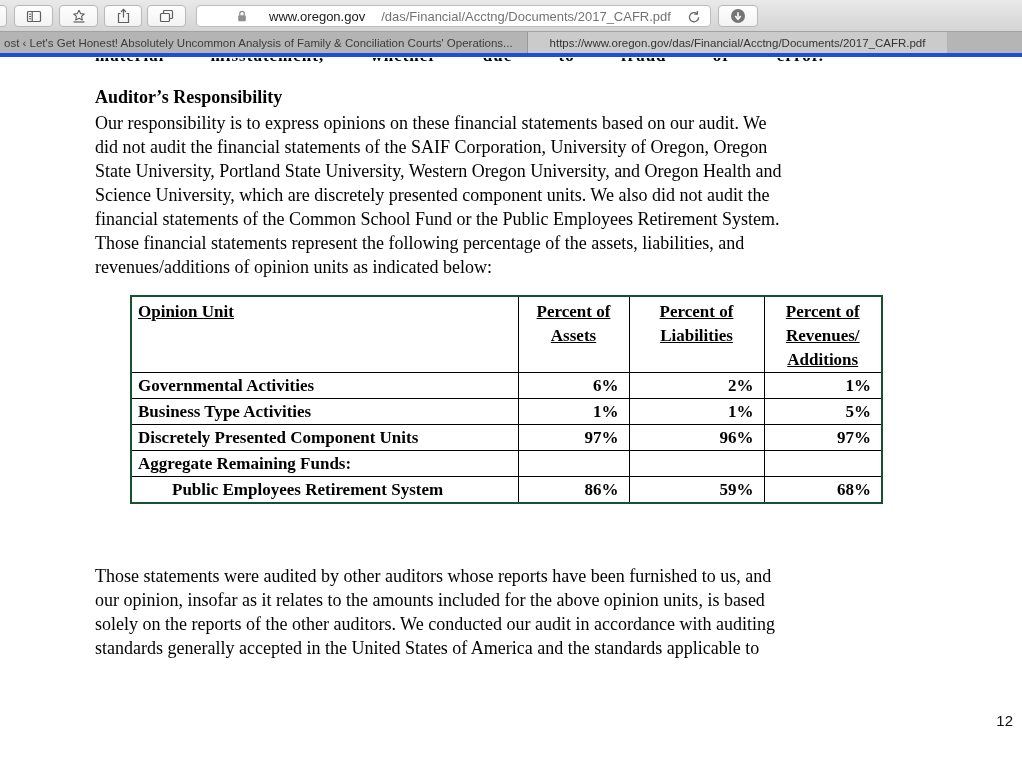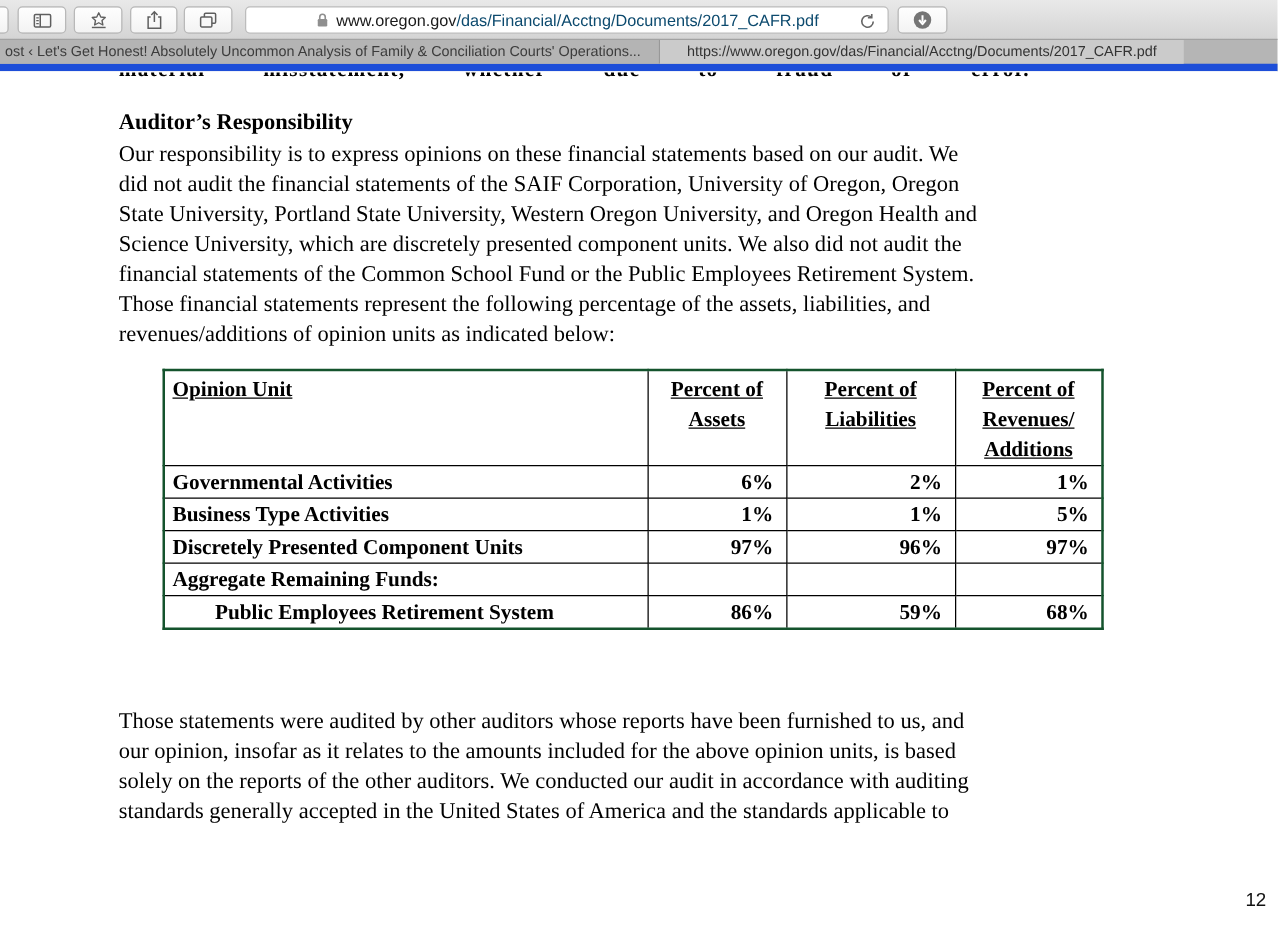--- a/index.html
+++ b/index.html
@@ -27,36 +27,36 @@
   .btn-sidebar { left:14px;  width:39px; }
   .btn-star    { left:59px;  width:39px; }
   .btn-share   { left:104px; width:38px; }
   .btn-tabs    { left:147px; width:39px; }
   .btn-download{ left:718px; width:40px; }
 
   .urlfield {
     position: absolute; top:5px; left:196px; width:515px; height:22px;
     background:#ffffff; border:1px solid #bcbcbc; border-radius:4px;
     display:flex; align-items:center; justify-content:center;
-    font-size:13px; color:#000; white-space:nowrap;
+    font-size:13px; color:#000; white-space:nowrap;gap:16px;
   }
   .urlfield .lock { margin-right:5px; display:flex; }
   .urlfield .domain { color:#1a1a1a; }
-  .urlfield .path { color:#0c4a6e; }
+  .urlfield .path { color:#737373; }
   .urlfield .reload {
     position:absolute; right:8px; top:3px; width:16px; height:16px;
     display:flex; align-items:center; justify-content:center; cursor:default;
   }
 
   
   .tabbar {
     position:absolute; top:31px; left:0; width:1022px; height:26px;
     background:#b5b5b5;
     border-top:1px solid #a2a2a2;
-    border-bottom:6px solid #1d4ed8;
+    border-bottom:4px solid #1d4ed8;
     display:flex;
   }
   .tab {
     height:100%; overflow:hidden; white-space:nowrap;
     font-size:11.5px; color:#3c3c3c;
     display:flex; align-items:center;
   }
   .tab-inactive { width:527px; background:#b4b4b4; padding-left:4px; }
   .tab-active {
     width:420px; background:#cbcbcb; border-left:1px solid #989898;

